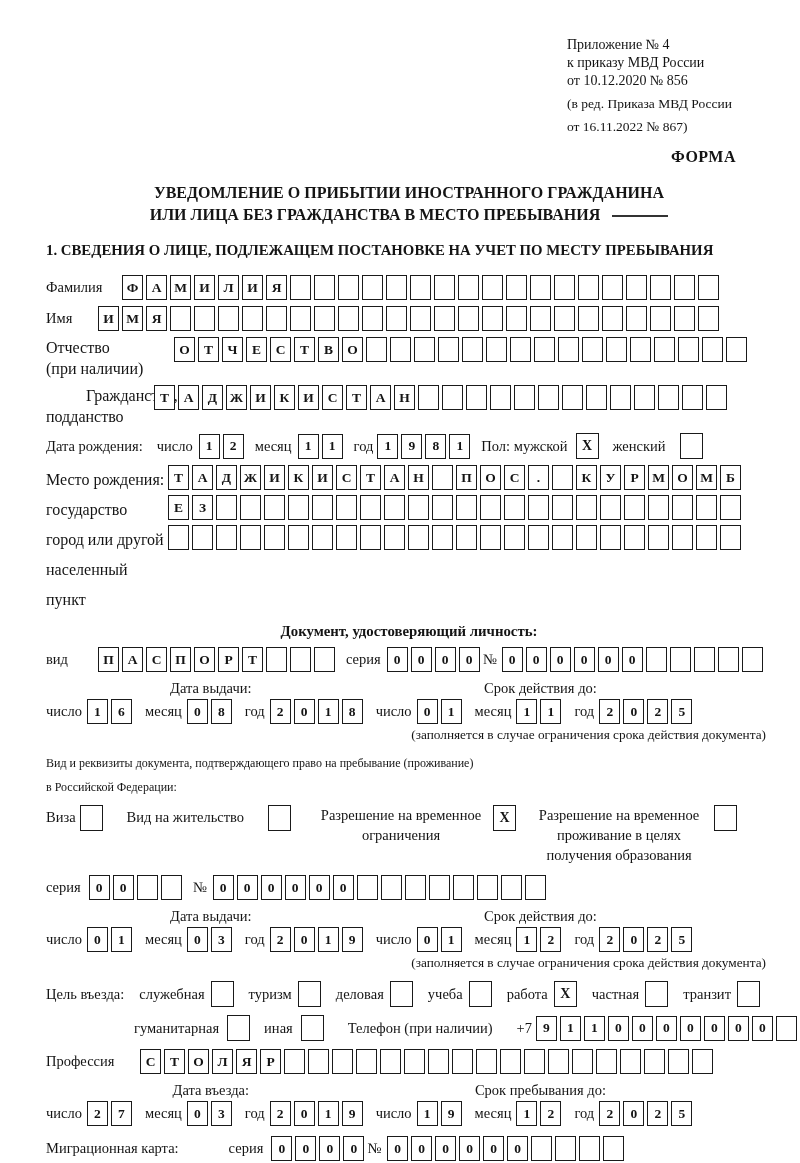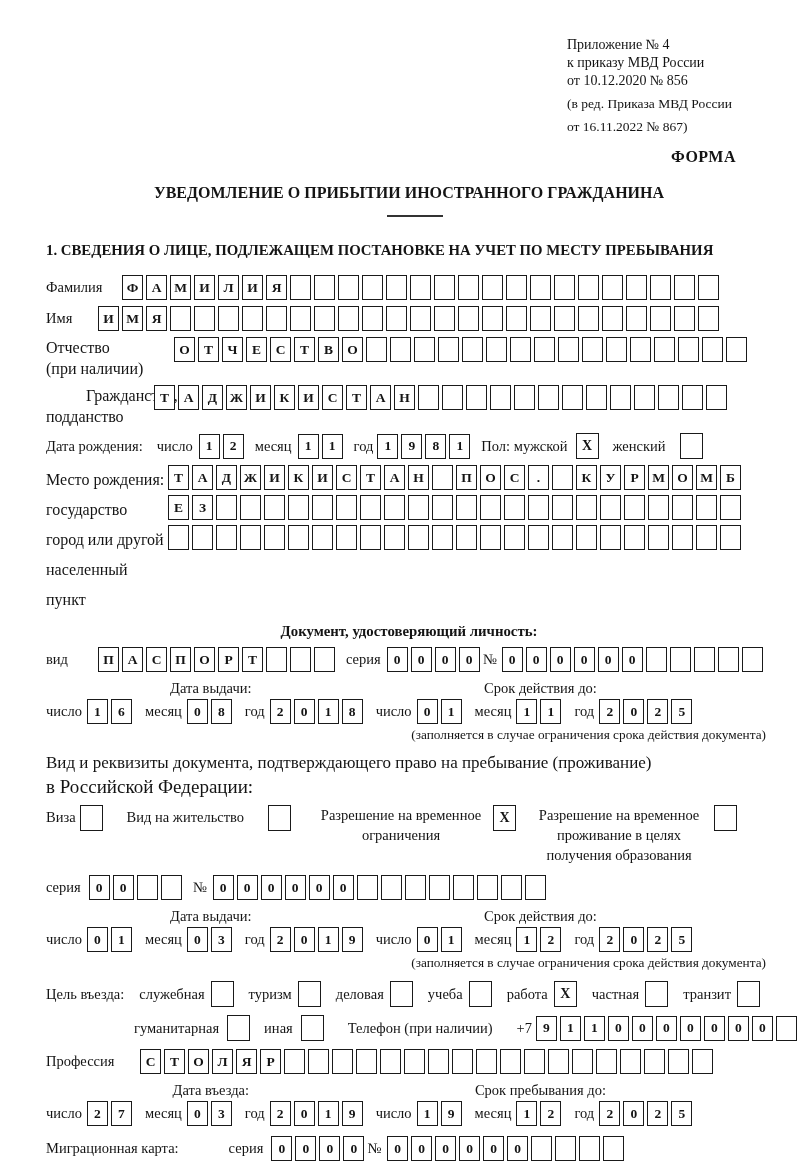--- a/index.html
+++ b/index.html
@@ -72,21 +72,21 @@
     <div>Приложение № 4</div>
     <div>к приказу МВД России</div>
     <div>от 10.12.2020 № 856</div>
     <div class="amend">(в ред. Приказа МВД России</div>
     <div class="amend">от 16.11.2022 № 867)</div>
   </div>
   <div class="forma">ФОРМА</div>
 
   <div class="title">
     <div>УВЕДОМЛЕНИЕ О ПРИБЫТИИ ИНОСТРАННОГО ГРАЖДАНИНА</div>
-    <div><span class="blank-line"></span></div>
+    <div><span>ИЛИ ЛИЦА БЕЗ ГРАЖДАНСТВА В МЕСТО ПРЕБЫВАНИЯ</span><span class="blank-line"></span></div>
   </div>
 
   <div class="sec-heading">1. СВЕДЕНИЯ О ЛИЦЕ, ПОДЛЕЖАЩЕМ ПОСТАНОВКЕ НА УЧЕТ ПО МЕСТУ ПРЕБЫВАНИЯ</div>
 
   <div class="row" style="margin-top:16px;">
     <span class="lbl" style="width:76px;">Фамилия</span>
     <span class="boxes">
         <span class="cell">Ф</span>
         <span class="cell">А</span>
         <span class="cell">М</span>
@@ -406,22 +406,22 @@
             <span class="cell">2</span>
             <span class="cell">0</span>
             <span class="cell">2</span>
             <span class="cell">5</span>
           </span>
       </div>
     </div>
   </div>
   <div class="validity-note">(заполняется в случае ограничения срока действия документа)</div>
 
-  <div class="lbl-block" style="margin-top:8px; font-size:17px; line-height:24px;">Вид и реквизиты документа, подтверждающего право на пребывание (проживание)</div>
-  <div class="lbl-block" style="font-size:19px; line-height:24px;">в Российской Федерации:</div>
+  <div class="lbl-block" style="margin-top:8px; font-size:12px; line-height:24px;">Вид и реквизиты документа, подтверждающего право на пребывание (проживание)</div>
+  <div class="lbl-block" style="font-size:12px; line-height:24px;">в Российской Федерации:</div>
 
   <div class="row permit-row">
     <span class="lbl">Виза</span>
     <span class="checkbox" style="margin-left:4px;"></span>
     <span class="lbl gap-l">Вид на жительство</span>
     <span class="checkbox gap-l"></span>
     <span class="opt-label-wrap w170 gap-l">Разрешение на временное ограничения</span>
     <span class="checkbox" style="margin-left:6px;">X</span>
     <span class="opt-label-wrap w180 gap-m">Разрешение на временное проживание в целях получения образования</span>
     <span class="checkbox" style="margin-left:6px;"></span>

